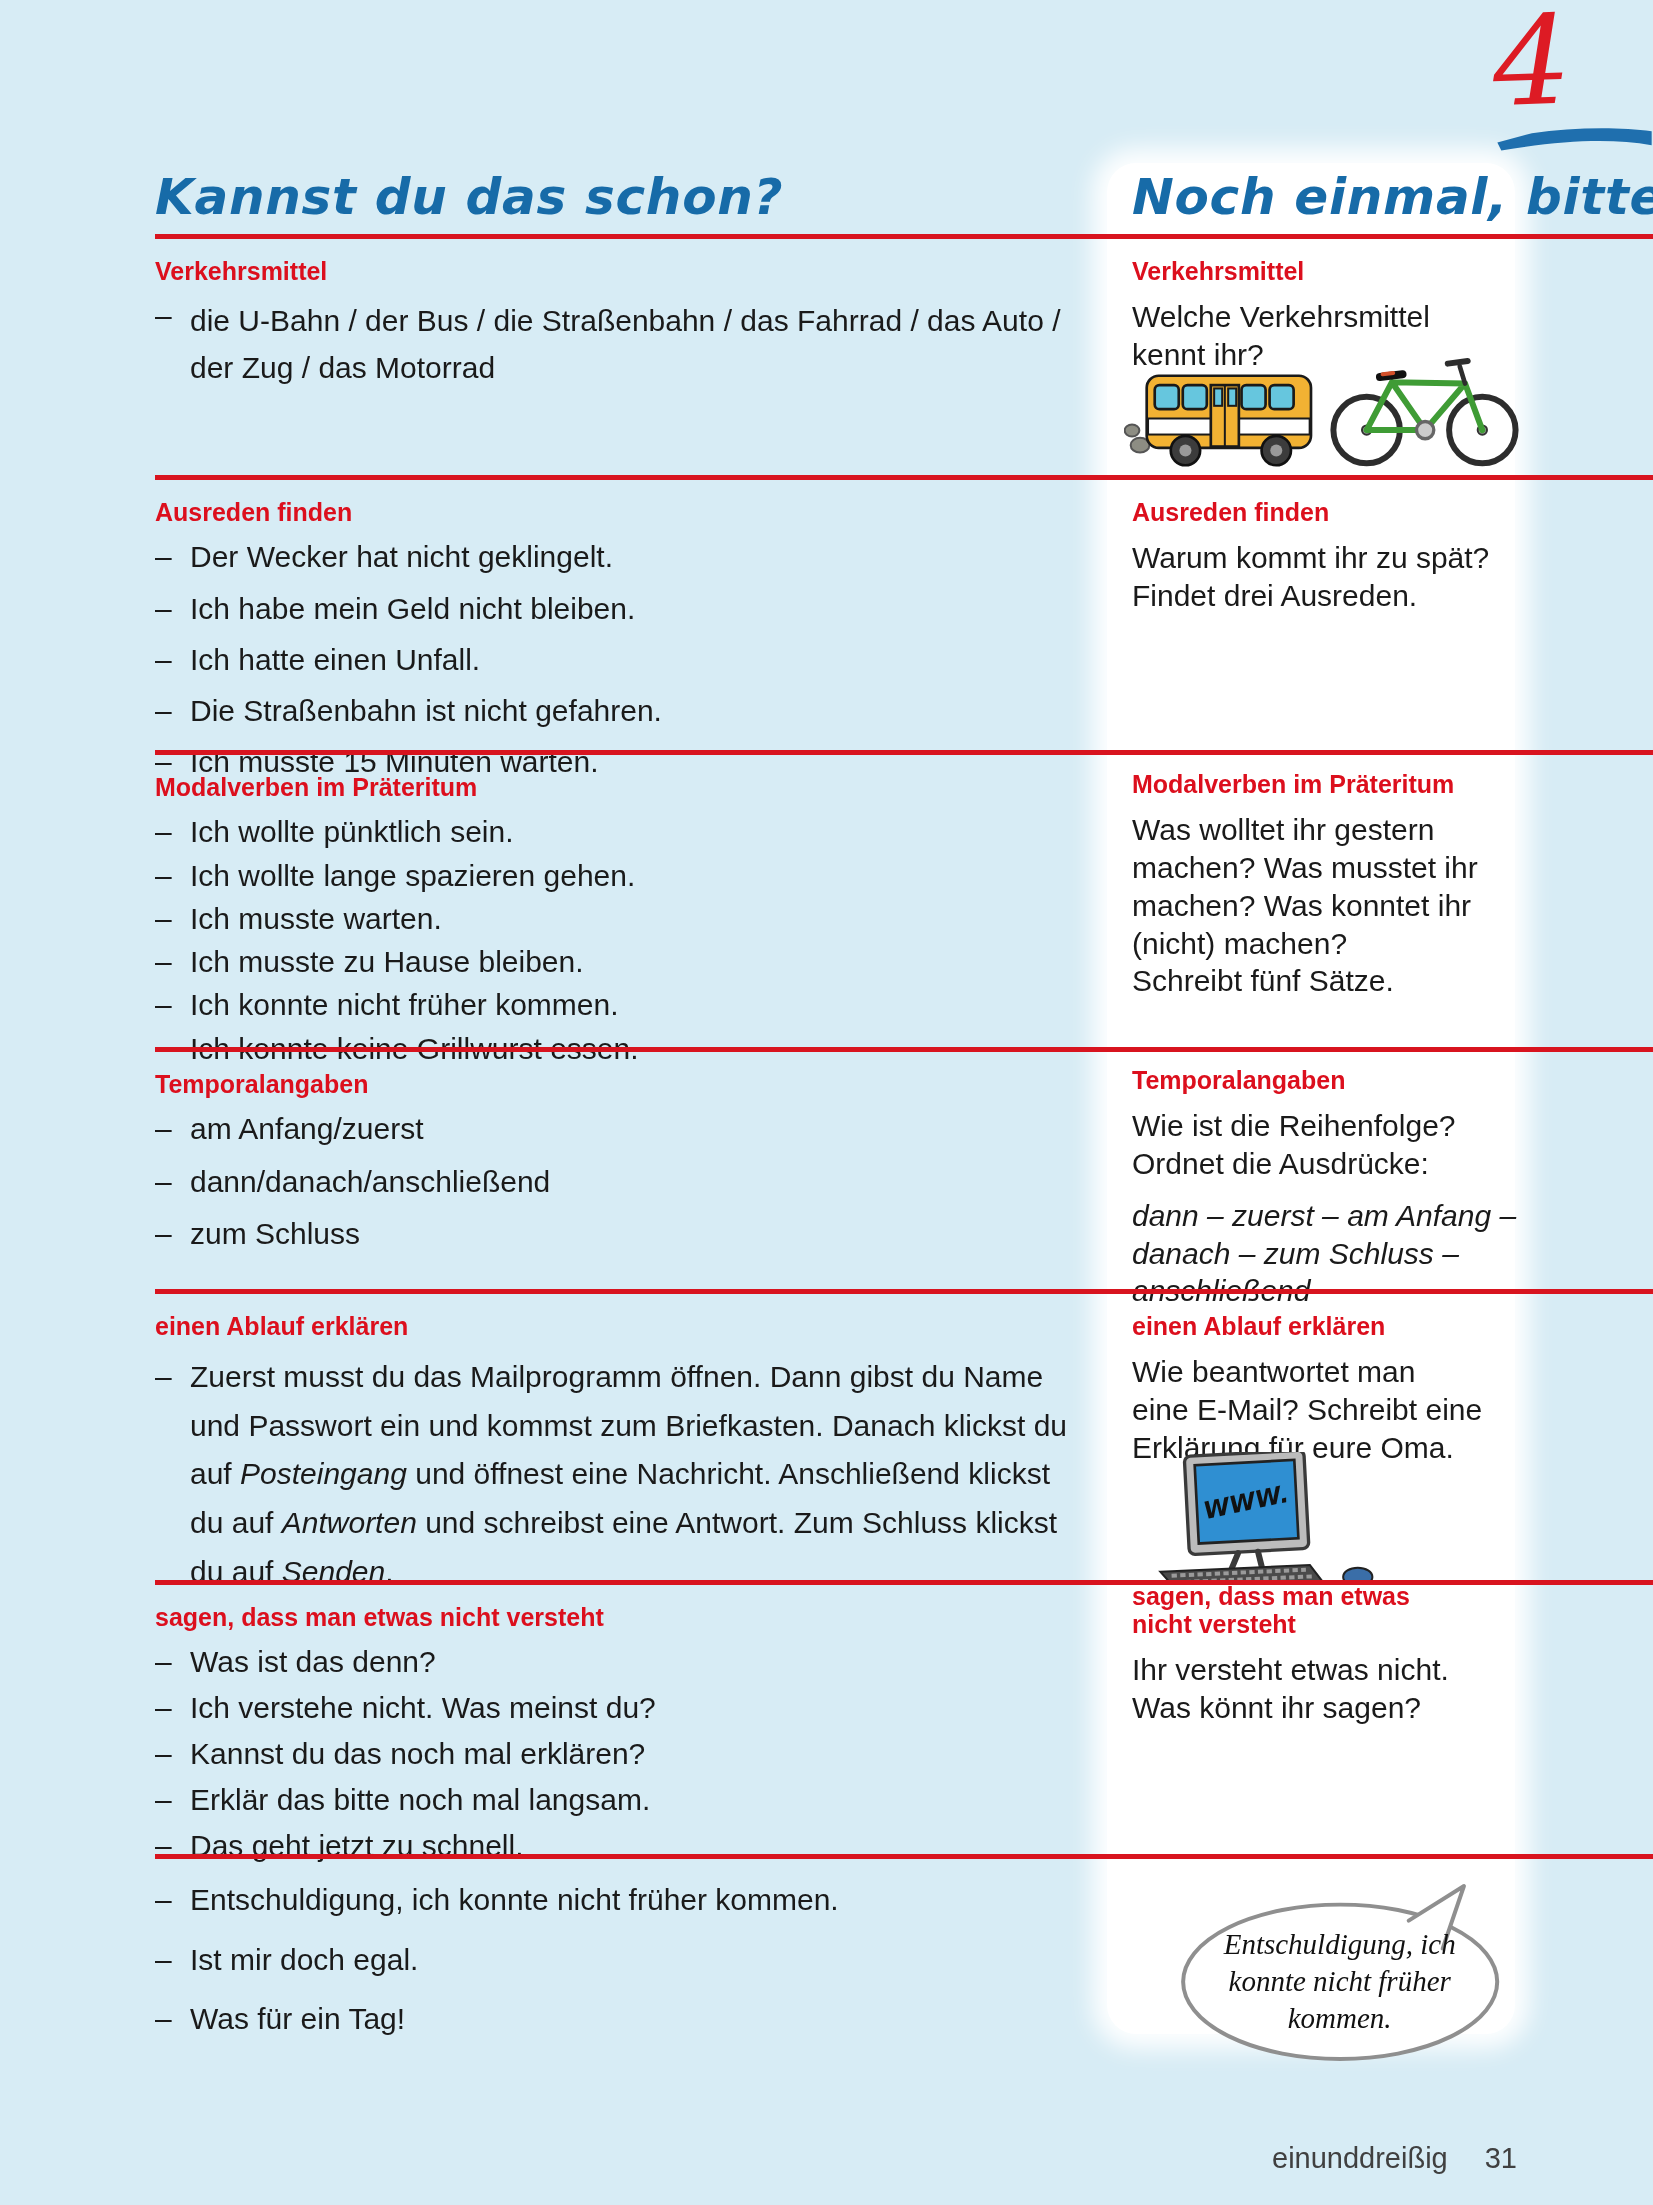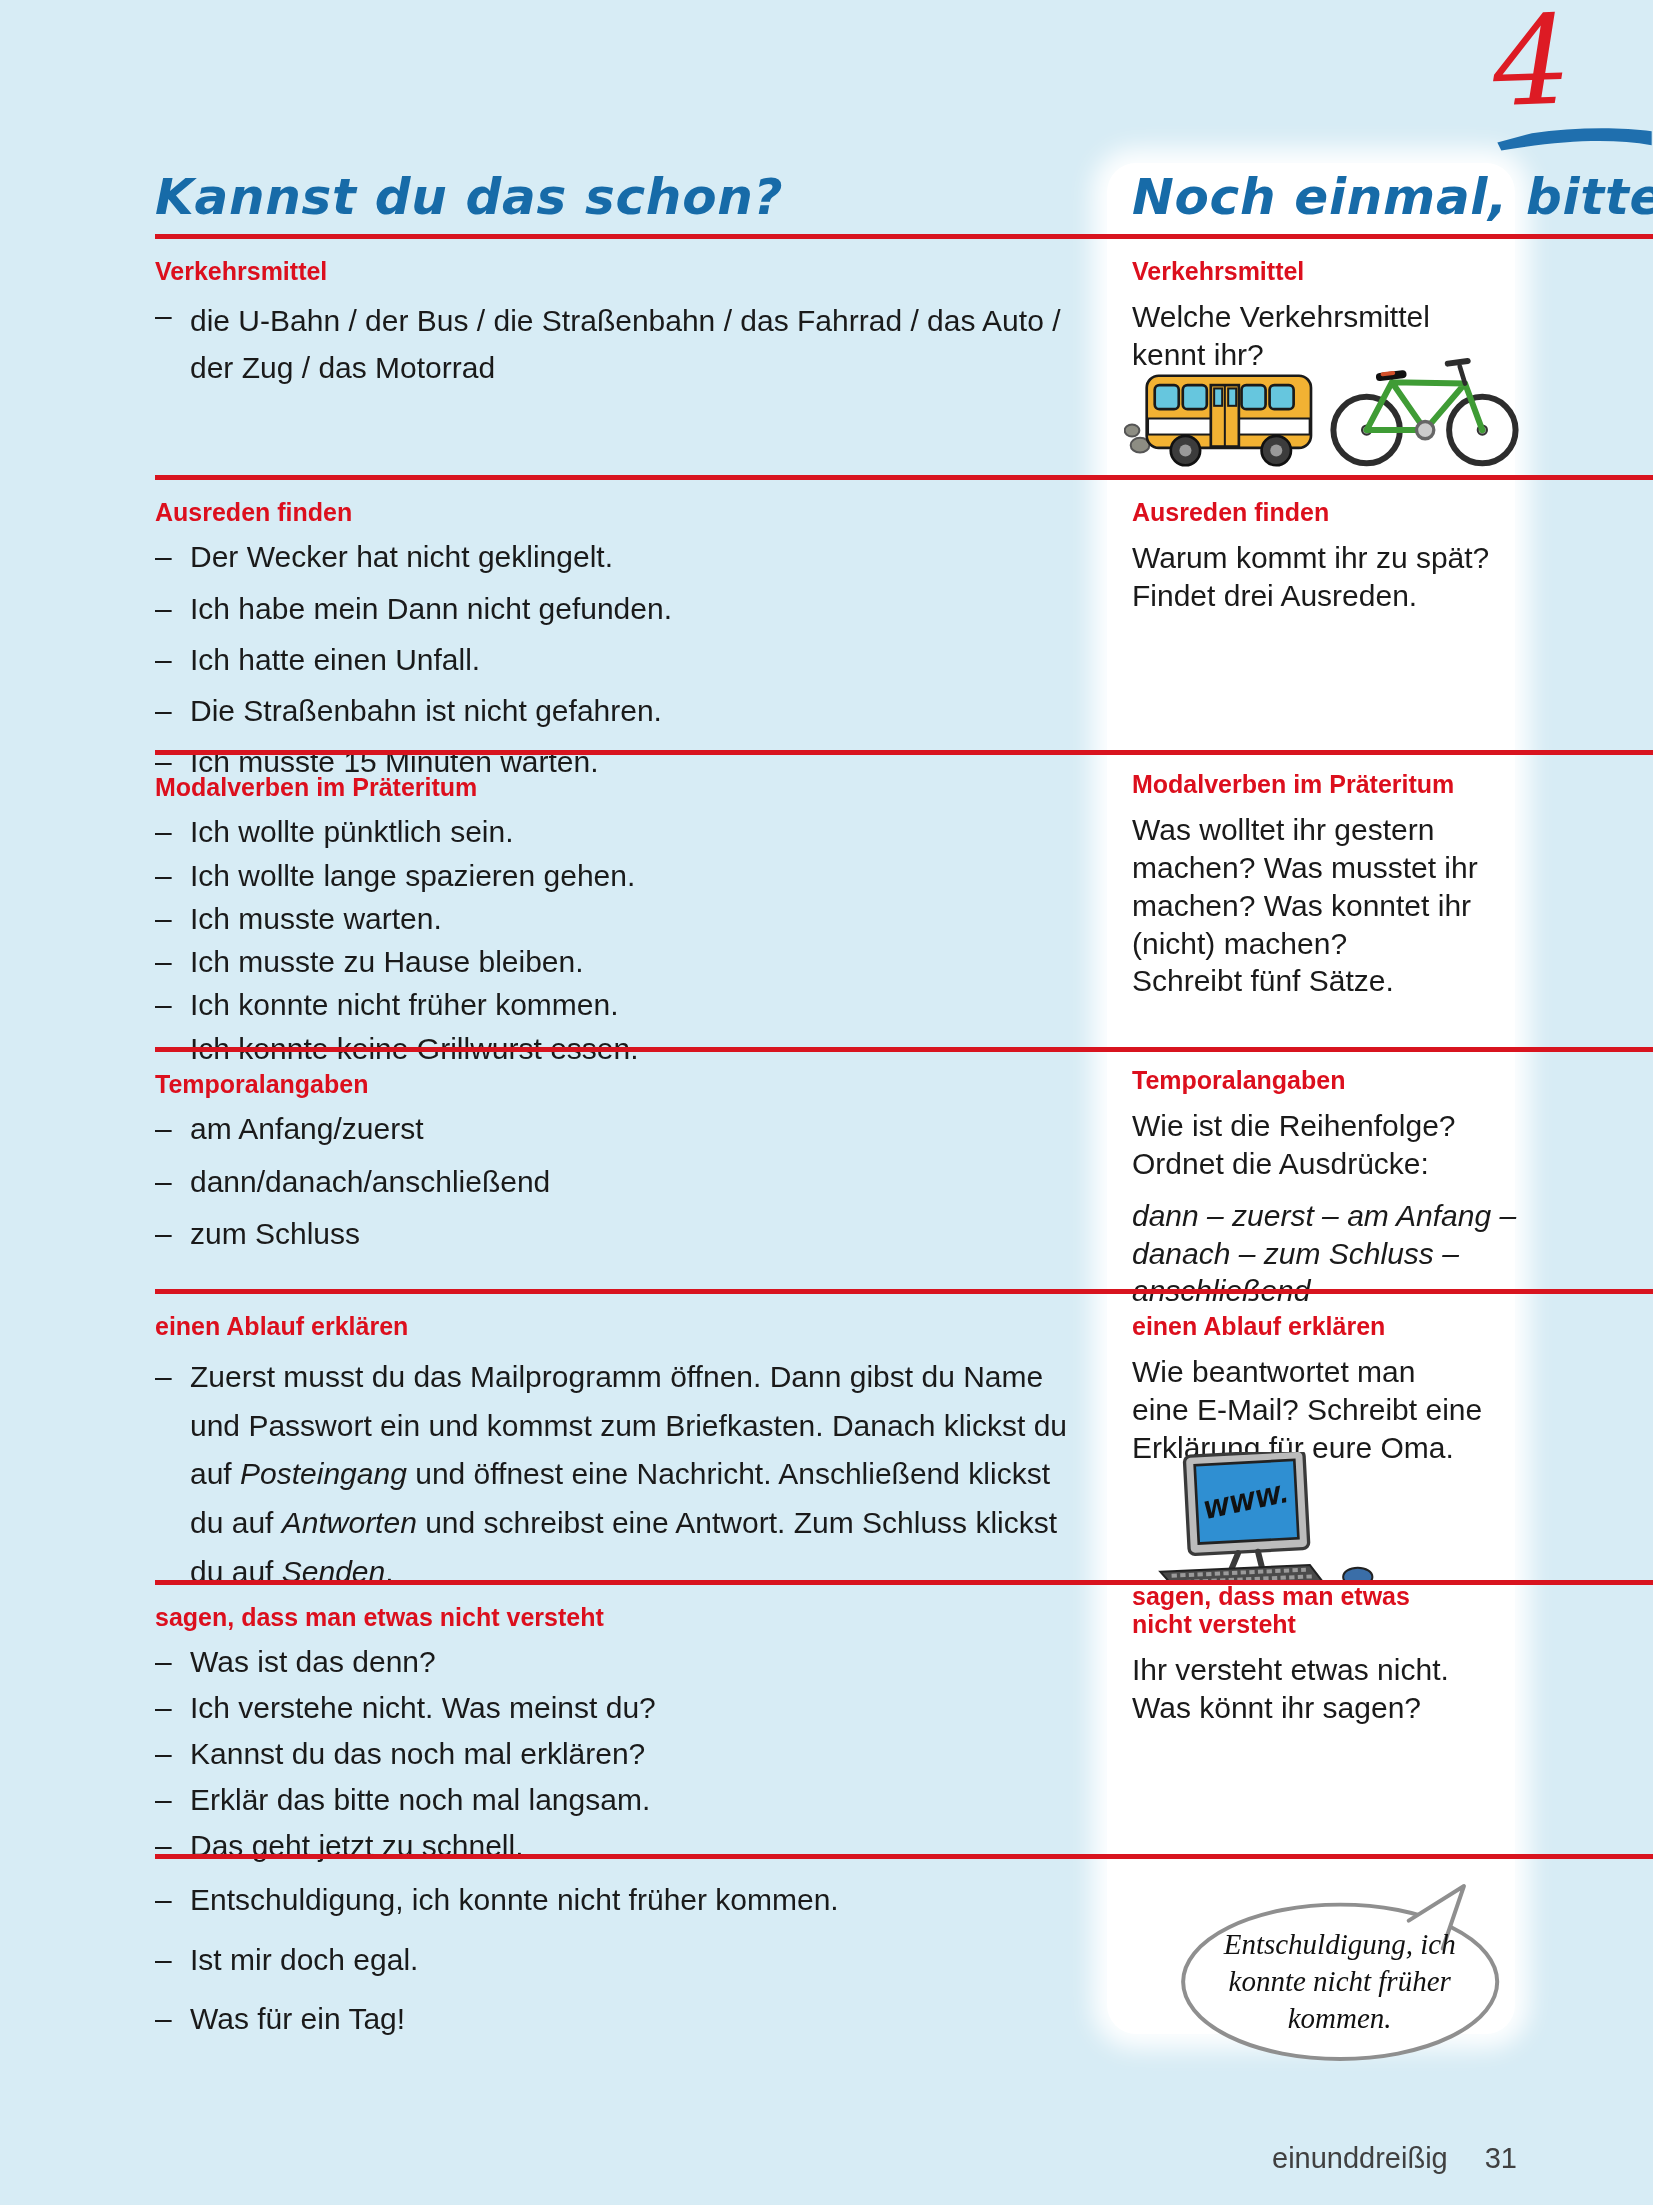--- a/index.html
+++ b/index.html
@@ -109,21 +109,21 @@
 
   <div class="lsec" style="top:498px">
     <h2>Ausreden finden</h2>
     <ul class="plist g22">
       <li>
           <span class="dash">–</span>
           <span class="itext">Der Wecker hat nicht geklingelt.</span>
         </li>
       <li>
           <span class="dash">–</span>
-          <span class="itext">Ich habe mein Dann nicht gefunden.</span>
+          <span class="itext">Ich habe mein Geld nicht bleiben.</span>
         </li>
       <li>
           <span class="dash">–</span>
           <span class="itext">Ich hatte einen Unfall.</span>
         </li>
       <li>
           <span class="dash">–</span>
           <span class="itext">Die Straßenbahn ist nicht gefahren.</span>
         </li>
       <li>

